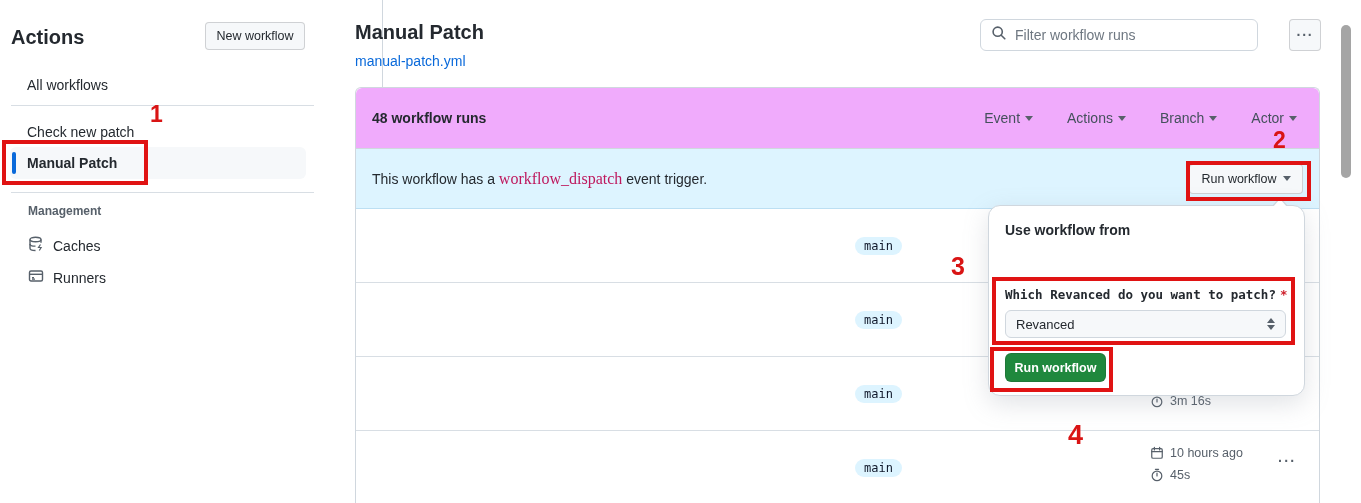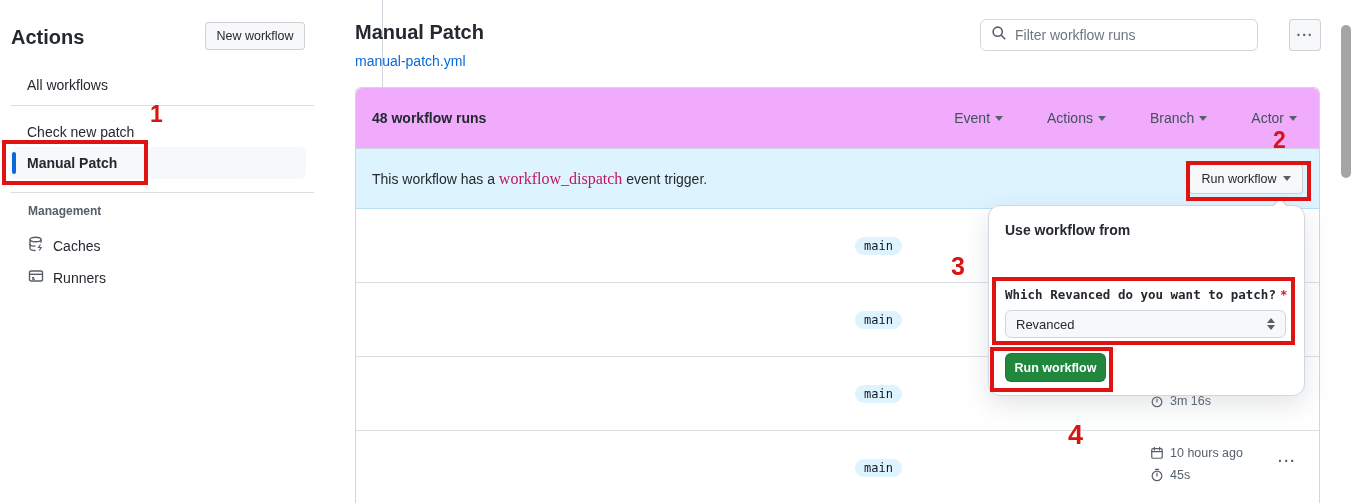--- a/index.html
+++ b/index.html
@@ -36,21 +36,21 @@
     font-family:"Liberation Sans", sans-serif; }
   .search-box input::placeholder { color:#6e7781; }
   .kebab-btn { left:1289px; top:19px; width:32px; height:32px; font-size:14px; font-weight:700; color:#57606a; letter-spacing:1px; }
 
   
   .runs-table { left:355px; top:87px; width:965px; height:416px; border:1px solid #d0d7de; border-bottom:none;
     border-radius:6px 6px 0 0; background:#fff; }
   .table-header { height:61px; background:#f0abfc; border-bottom:1px solid #d0d7de; border-radius:6px 6px 0 0;
     display:flex; align-items:center; padding:0 22px 0 16px; }
   .runs-count { font-size:14px; font-weight:700; }
-  .filters { margin-left:auto; display:flex; gap:44px;justify-content:center; }
+  .filters { margin-left:auto; display:flex; gap:34px;justify-content:center; }
   .filter { font-size:14px; color:#44505c; cursor:pointer; display:flex; align-items:center; gap:5px; }
   .caret { display:inline-block; width:0; height:0; border-left:4px solid transparent; border-right:4px solid transparent;
     border-top:5px solid #57606a; }
   .banner { height:60px; background:#ddf4ff; border-bottom:1px solid #bcdff3; display:flex; align-items:center; padding:0 16px; }
   .banner-text { font-size:14px; }
   .banner-code { font-family:Liberation Serif, serif; font-size:16px; color:#be185d; }
   .run-wf-banner { margin-left:auto; width:114px; height:30px; font-weight:500; }
   .row { position:relative; height:74px; border-bottom:1px solid #d8dee4; background:#fff; }
   .row:last-child { height:96px; border-bottom:none; }
   .branch-badge { position:absolute; left:499px; top:28px; font-family:"DejaVu Sans Mono", monospace; font-size:12px;

